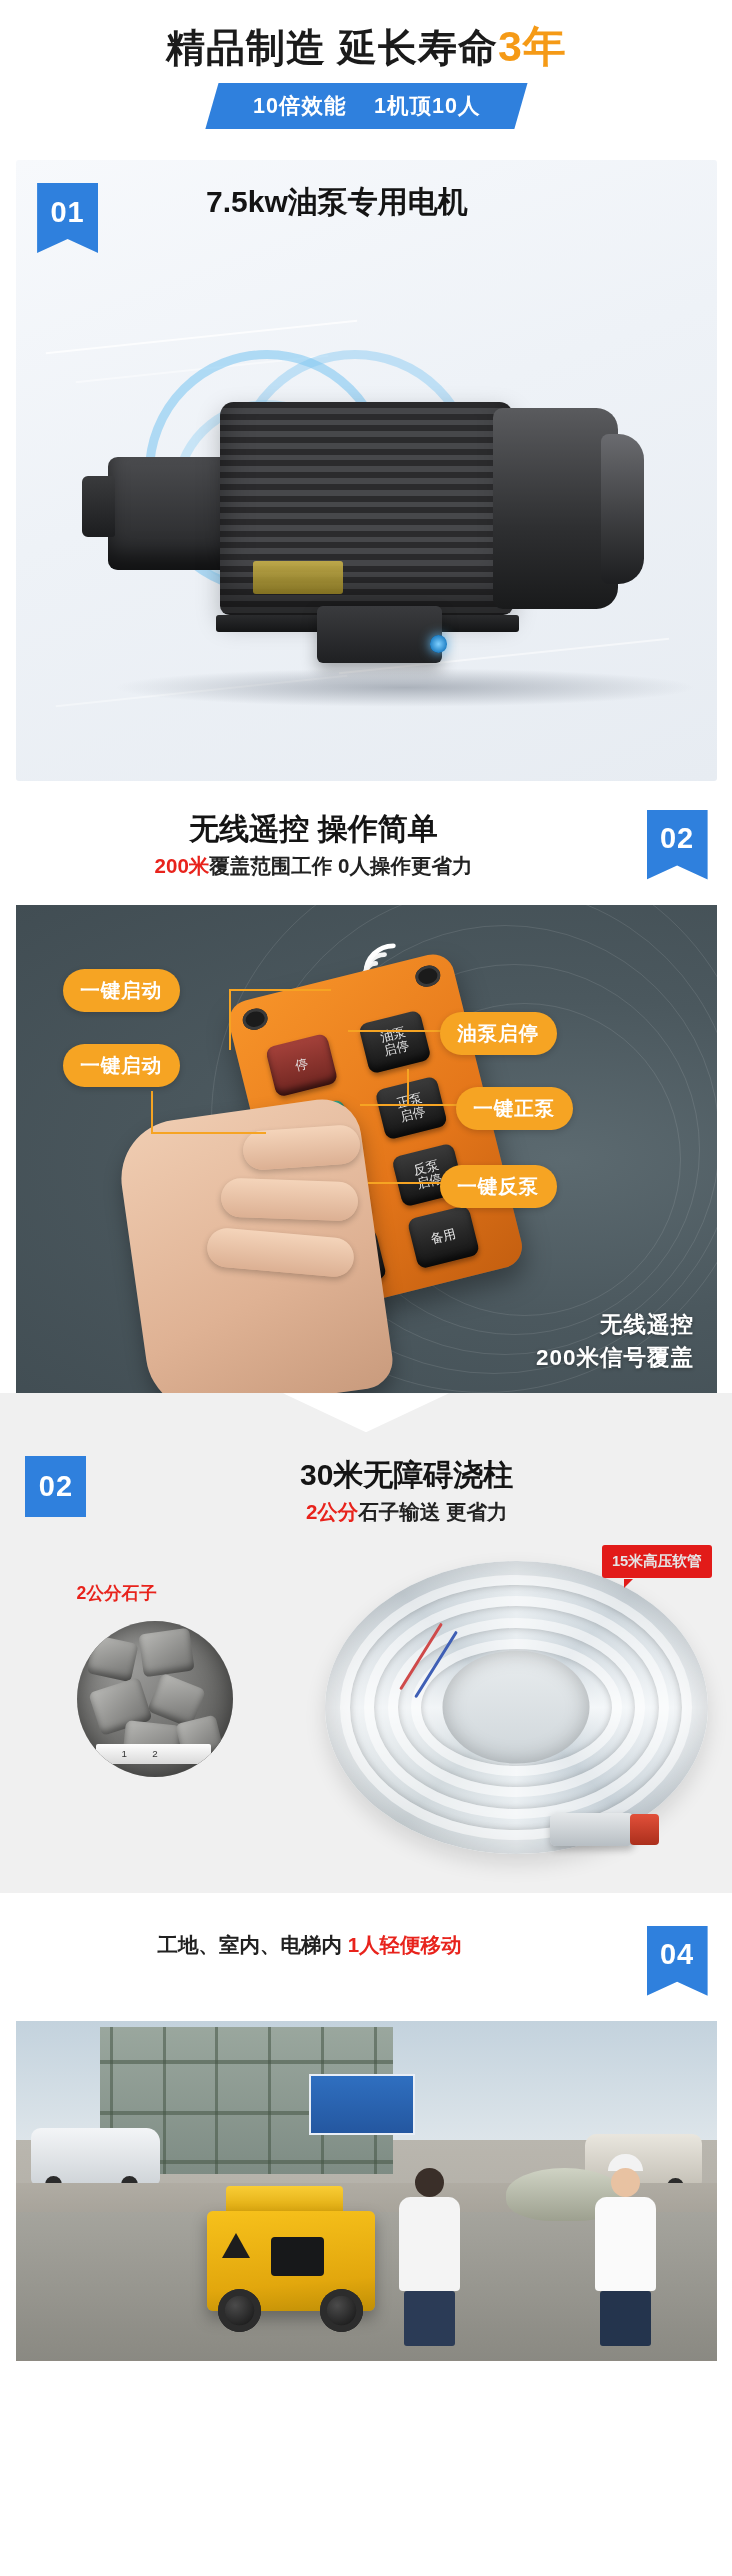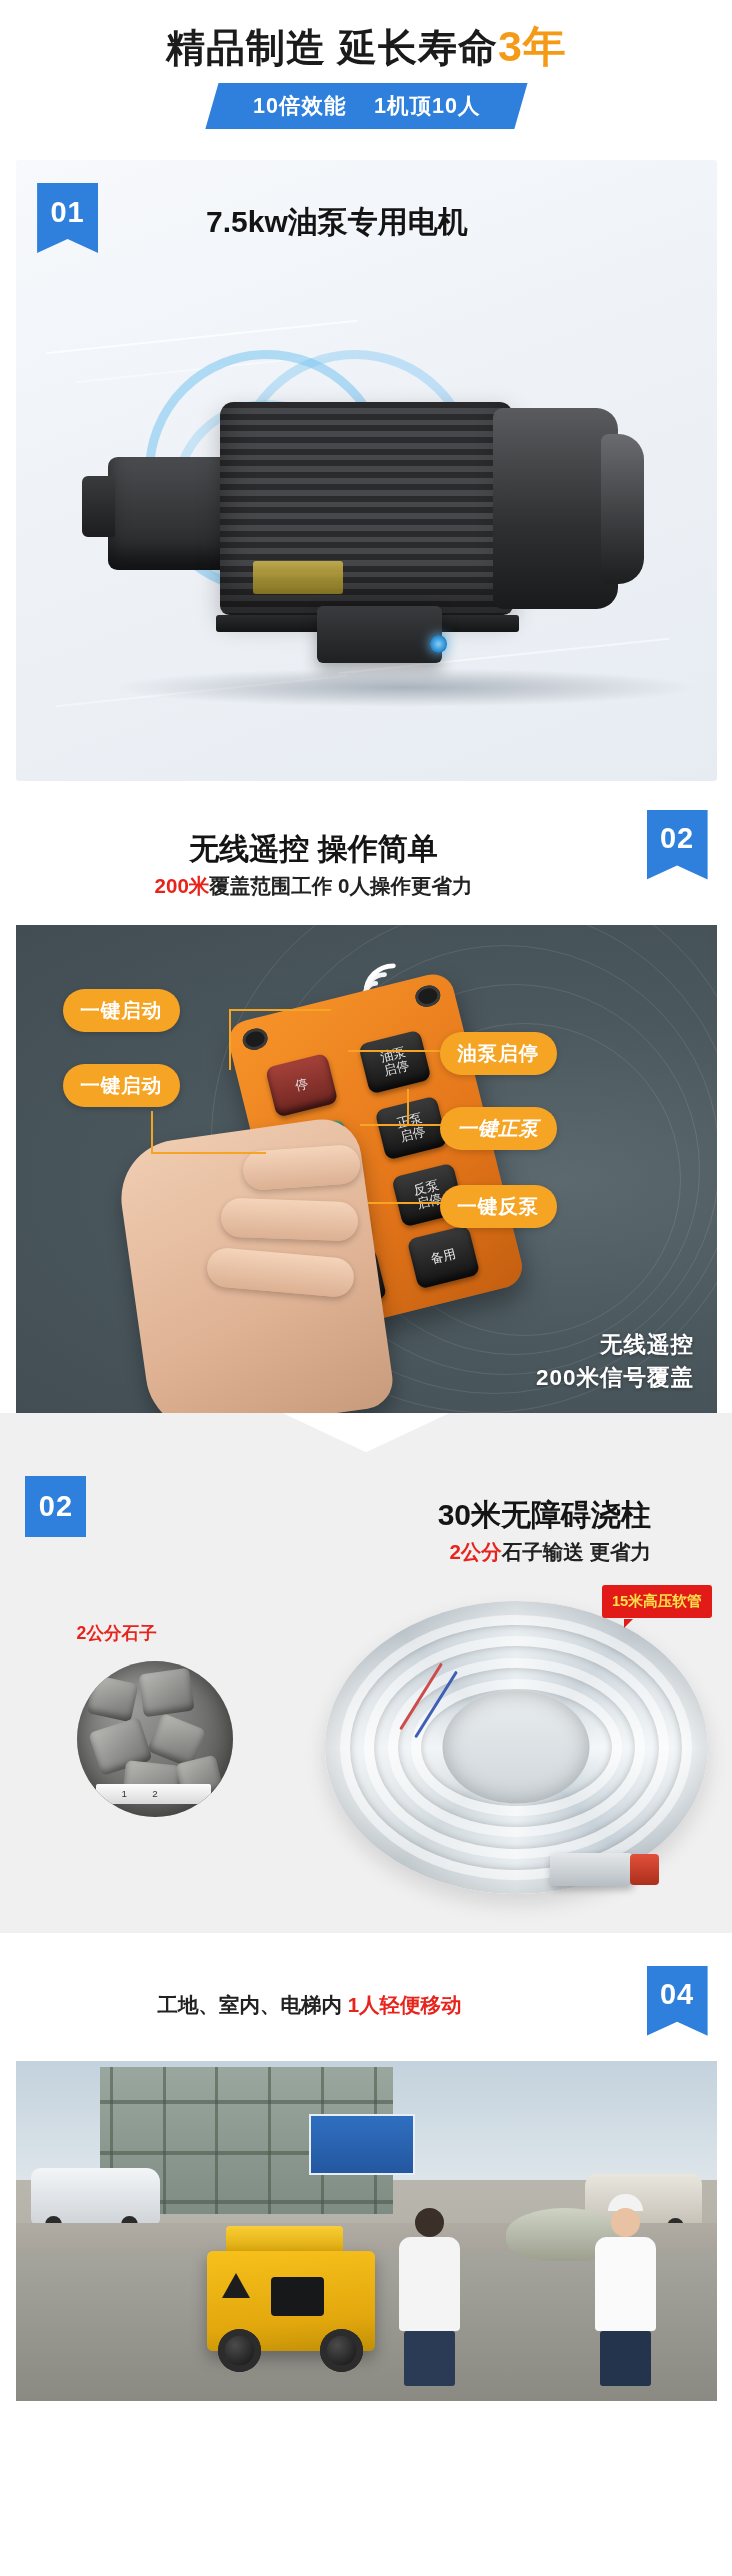--- a/index.html
+++ b/index.html
@@ -35,21 +35,21 @@
   .badge {
     width:61px; height:70px; background:#2f80dd; color:#fff;
     font-size:29px; font-weight:bold; letter-spacing:1px;
     display:flex; align-items:flex-start; justify-content:center;
     padding-top:12.7px;
     clip-path:polygon(0 0,100% 0,100% 100%,50% 80%,0 100%);
     flex:0 0 auto;
   }
   .badge.square { clip-path:none; height:61px; align-items:center; padding-top:0; }
 
-  .headblock { flex:1 1 auto;margin-top:20px; }
+  .headblock { flex:1 1 auto; }
   .h-main { font-size:30px; font-weight:bold; color:#141414; line-height:1.25; white-space:nowrap; }
   .h-sub  { font-size:20.5px; font-weight:bold; color:#222; line-height:1.5; margin-top:3.9px; white-space:nowrap; }
   .h-sub .red { color:#e8231c; }
 
   
   .card01 {
     margin:0 15.6px; background:linear-gradient(160deg,#f7f9fc 0%,#eef2f7 45%,#e7ecf2 100%);
     border-radius:2.9px; overflow:hidden; position:relative; height:621px;
   }
   .card01 .row01 { display:flex; align-items:flex-start; padding:23.4px 0 0 21.5px; gap:108px; }
@@ -166,21 +166,21 @@
   
   .fold {
     width:733px; height:39px; background:#f0f0f0; position:relative; margin-top:0;
   }
   .fold:before {
     content:""; position:absolute; left:0; top:0; width:733px; height:39px;
     background:#fff; clip-path:polygon(0 0,283px 0,366px 39px,449px 0,733px 0,733px 0,0 0);
   }
   .sec03 { background:#f0f0f0; padding:13.7px 0 25.4px; }
   .sec03 .row { display:flex; align-items:flex-start; gap:76px; padding:9.8px 0 0 25.4px; }
-  .sec03 .headblock { text-align:right; flex:1 1 auto; margin-right:82px; }
+  .sec03 .headblock { text-align:center; flex:1 1 auto; margin-right:82px; }
   .photo03 { position:relative; margin:17.6px 15.6px 0; height:322px; }
   .stones {
     position:absolute; left:61px; top:76px; width:156px; height:156px; border-radius:50%;
     background:radial-gradient(circle at 35% 30%,#9b9b99,#6d6d6b 55%,#4a4a49 100%);
     box-shadow:inset 0 0 25.4px rgba(0,0,0,.45);
     overflow:hidden;
   }
   .stone { position:absolute; background:linear-gradient(150deg,#b9b9b6,#6f6f6d);
            border-radius:5.9px; box-shadow:inset 0 -3.9px 5.9px rgba(0,0,0,.4); }
   .ruler { position:absolute; left:19.5px; bottom:13.7px; width:115px; height:19.5px;
@@ -212,21 +212,21 @@
   .coupler {
     position:absolute; right:74px; bottom:7.8px; width:84px; height:33px;
     background:linear-gradient(180deg,#e5e8ea,#b7bec3); border-radius:5.9px;
     box-shadow:0 3.9px 7.8px rgba(0,0,0,.22);
   }
   .coupler:after {
     content:""; position:absolute; right:-25.4px; top:1px; width:29px; height:31px;
     background:linear-gradient(180deg,#e2503a,#ab2f1c); border-radius:3.9px;
   }
   .tag-red {
-    position:absolute; right:5.9px; top:0px; background:#e21b19; color:#fde047;
+    position:absolute; right:5.9px; top:0px; background:#e21b19; color:#e5e5e5;
     font-size:14.7px; font-weight:bold; padding:6.8px 9.8px; border-radius:2.9px; white-space:nowrap;
   }
   .tag-red:after {
     content:""; position:absolute; left:21.5px; bottom:-9.8px; border-width:9.8px 9.8px 0 0;
     border-style:solid; border-color:#e21b19 transparent transparent transparent;
   }
 
   
   .sec04 { margin-top:33px; }
   .sec04 .row { display:flex; align-items:flex-start; justify-content:center; gap:53px; padding:0 25.4px 11.7px; }
@@ -379,21 +379,21 @@
       <div class="lead" style="left:135px; top:186px; width:2px;  height:43px;"></div>
       <div class="lead" style="left:135px; top:227px; width:115px; height:2px;"></div>
       <div class="lead" style="left:332px; top:125px; width:127px; height:2px;"></div>
       <div class="lead" style="left:344px; top:199px; width:115px; height:2px;"></div>
       <div class="lead" style="left:391px; top:164px; width:2px;  height:37px;"></div>
       <div class="lead" style="left:352px; top:277px; width:109px; height:2px;"></div>
 
       <div class="pill" style="left:47px;  top:64px;">一键启动</div>
       <div class="pill" style="left:47px;  top:139px;">一键启动</div>
       <div class="pill" style="left:424px; top:107px;">油泵启停</div>
-      <div class="pill" style="left:424px; top:182px;font-style:italic;">一键正泵</div>
+      <div class="pill" style="left:440px; top:182px;">一键正泵</div>
       <div class="pill" style="left:424px; top:260px;">一键反泵</div>
 
       <div class="photo-caption">
         <div>无线遥控</div>
         <div>200米信号覆盖</div>
       </div>
     </div>
   </div>
 
   <div class="fold"></div>

